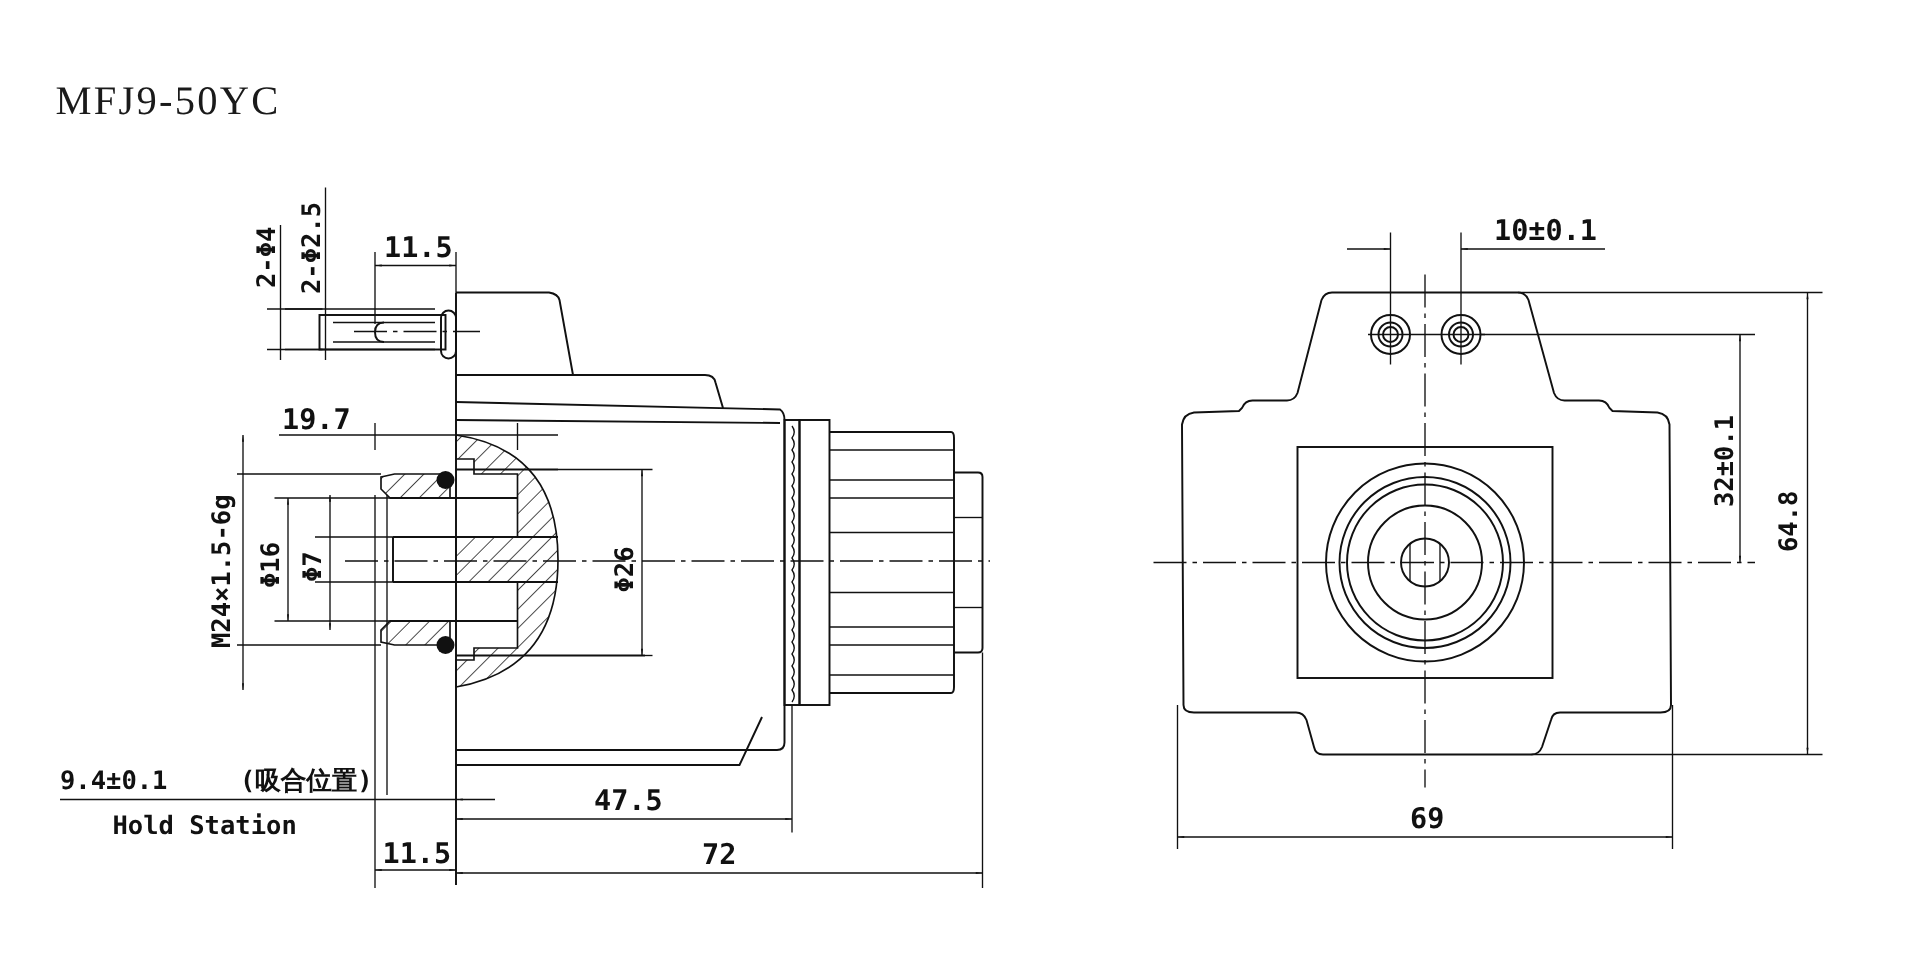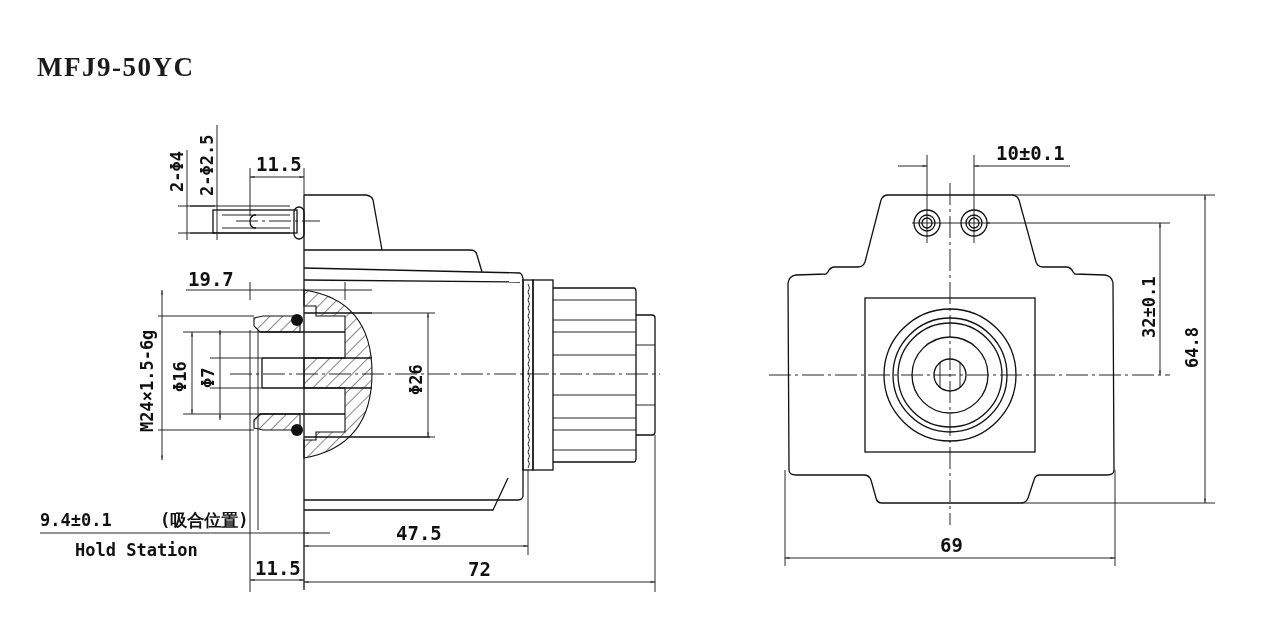--- a/index.html
+++ b/index.html
@@ -1,20 +1,20 @@
 <!DOCTYPE html>
 <html><head>
 <meta charset="utf-8">
 <style>
   html, body { margin: 0; padding: 0; background: #ffffff; }
   body { width: 1278px; height: 637px; position: relative; overflow: hidden; }
   .title {
     position: absolute; left: 37px; top: 52px;
     font-family: "Liberation Serif", "DejaVu Serif", serif;
-    font-size: 27px; letter-spacing: 1.5px; color: #1a1a1a; font-weight: bold;
+    font-size: 27px; letter-spacing: 1.5px; color: #1a1a1a;
   }
   svg { position: absolute; left: 0; top: 0; }
   .ln { stroke: #111; stroke-width: 1.3; fill: none; }
   .thin { stroke: #111; stroke-width: 0.9; fill: none; }
   .ctr { stroke: #111; stroke-width: 0.9; fill: none; stroke-dasharray: 22 4 3 4; }
   .hatch { fill: url(#hatch); stroke: #111; stroke-width: 1.1; }
   .dim { font-family: "DejaVu Sans Mono", "Liberation Mono", monospace; font-size: 19px; fill: #111; font-weight: bold; }
   .dimc { font-family: "DejaVu Sans Mono", "Liberation Mono", monospace; font-size: 17px; fill: #111; font-weight: bold; }
   .arrow { fill: #111; }
 </style>

